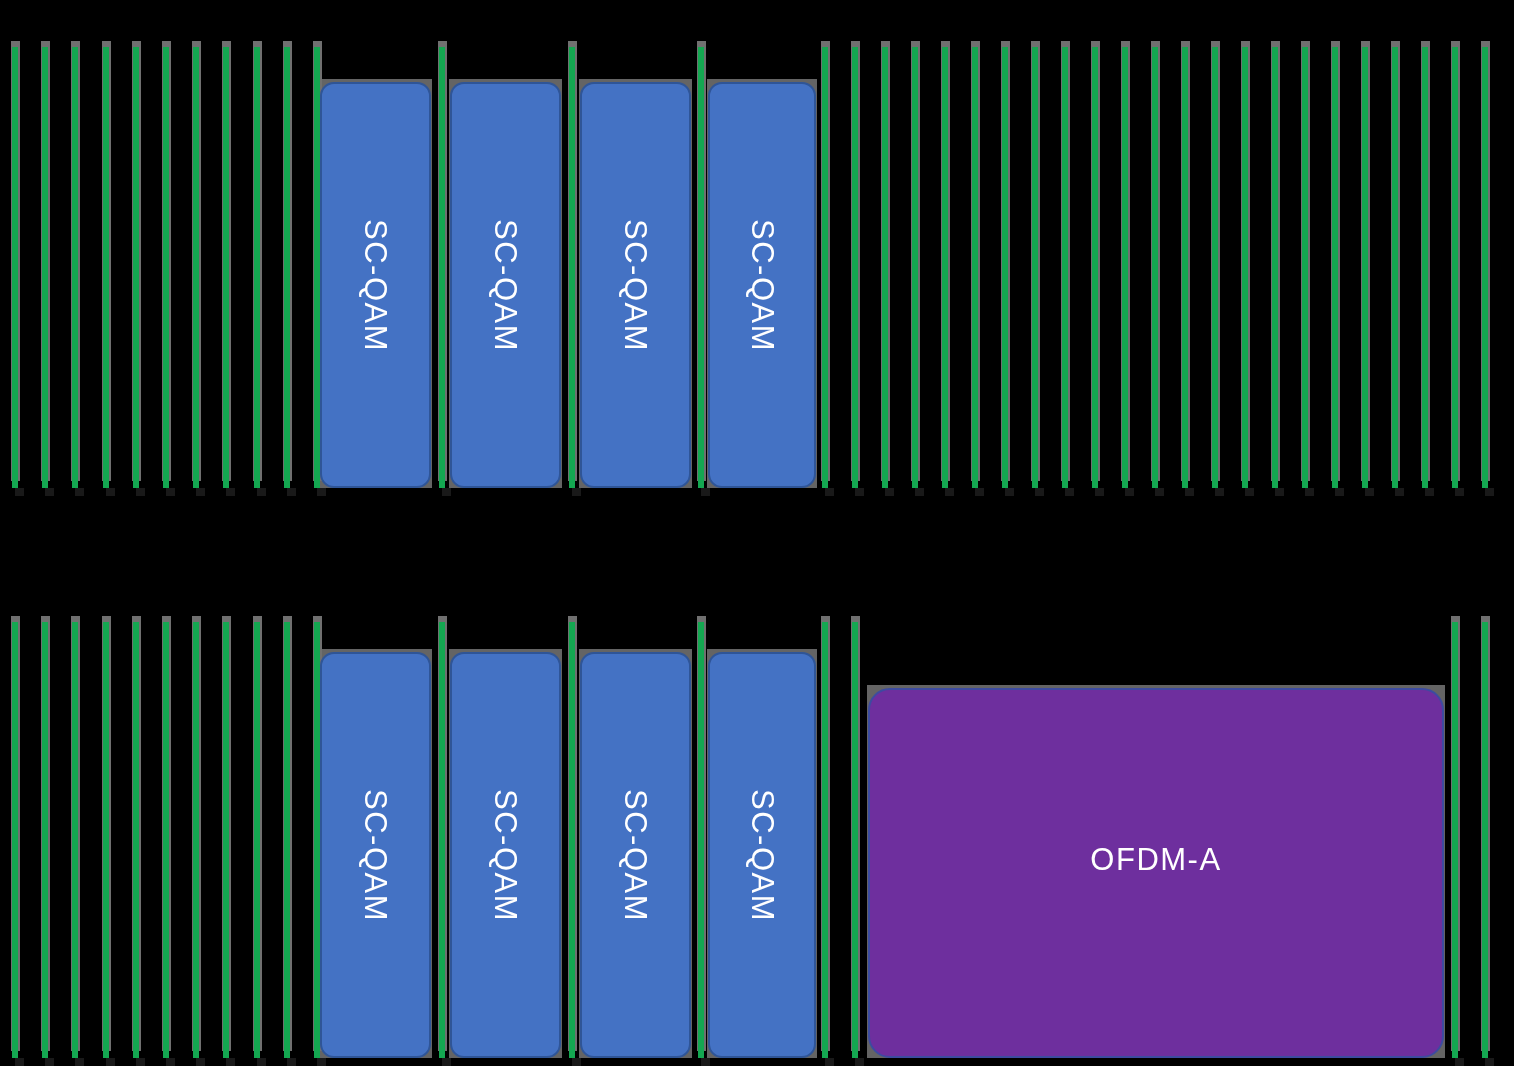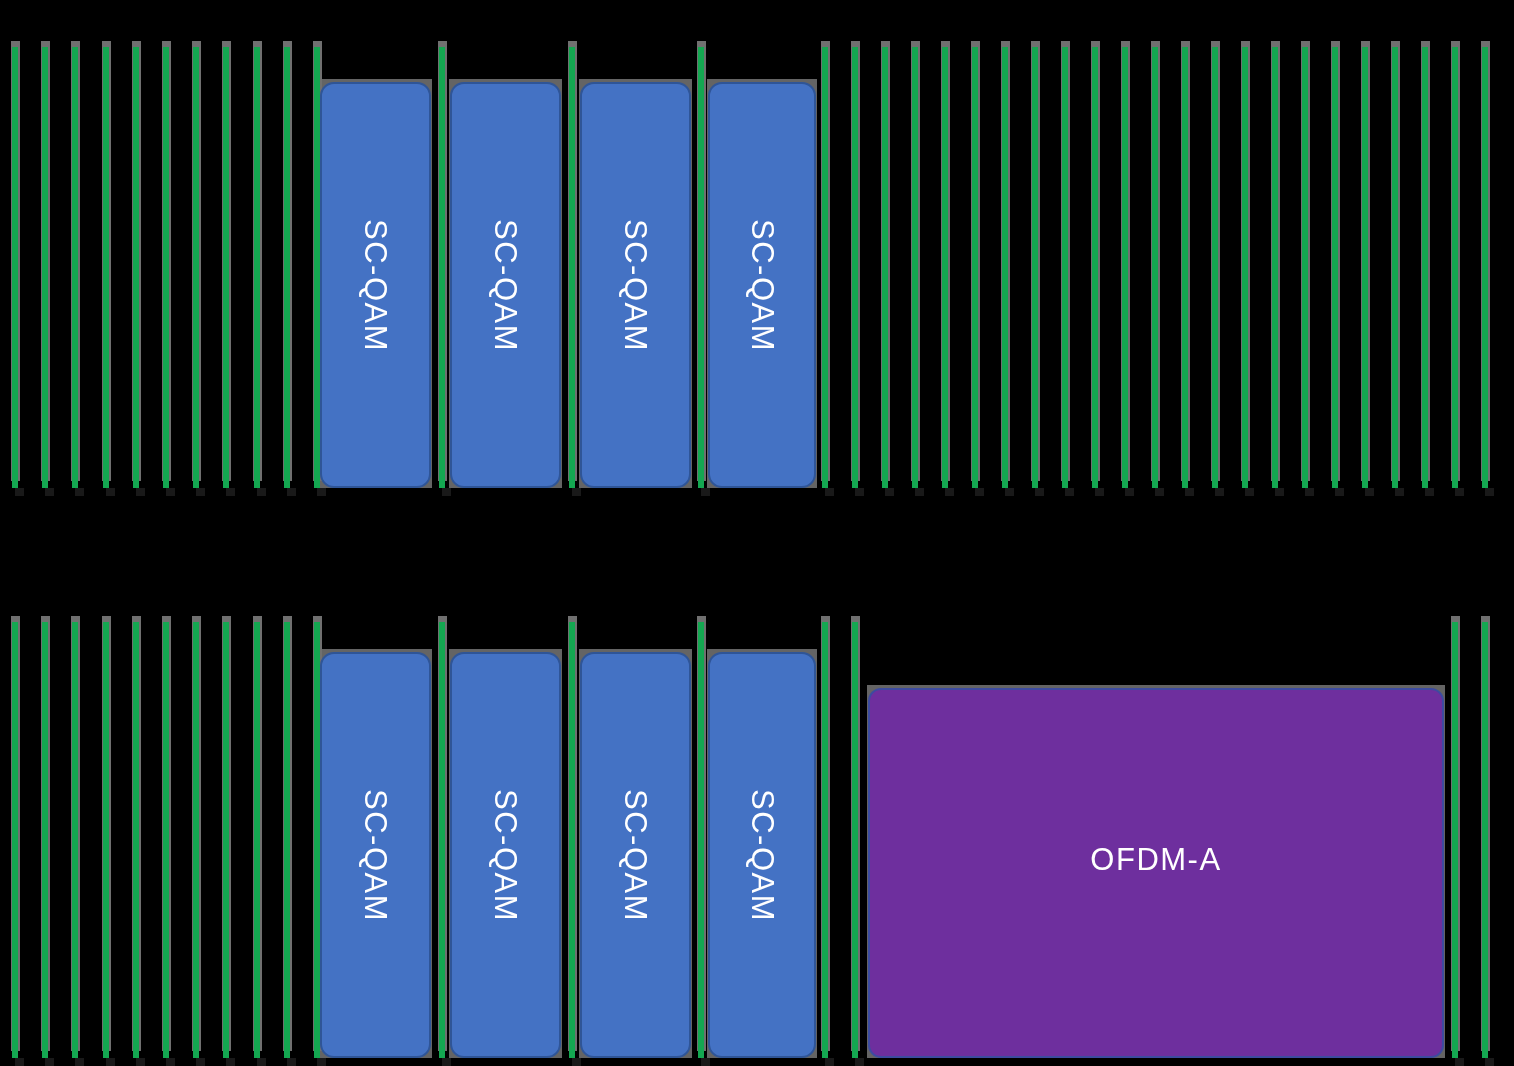--- a/index.html
+++ b/index.html
@@ -25,21 +25,21 @@
   .block-front {
     position: absolute; inset: 0;
     display: flex; align-items: center; justify-content: center;
     box-sizing: border-box;
   }
   .block-front.scqam {
     border-radius: 14px;
     border: 2px solid;
   }
   .block-front.ofdma {
-    border-radius: 13px;
+    border-radius: 22px;
     border: 2px solid;
   }
   .block-label {
     color: #fff;
     font-size: 31px;
     letter-spacing: 1.5px;
     white-space: nowrap;
     line-height: 1;
   }
   .block-label.vertical {

